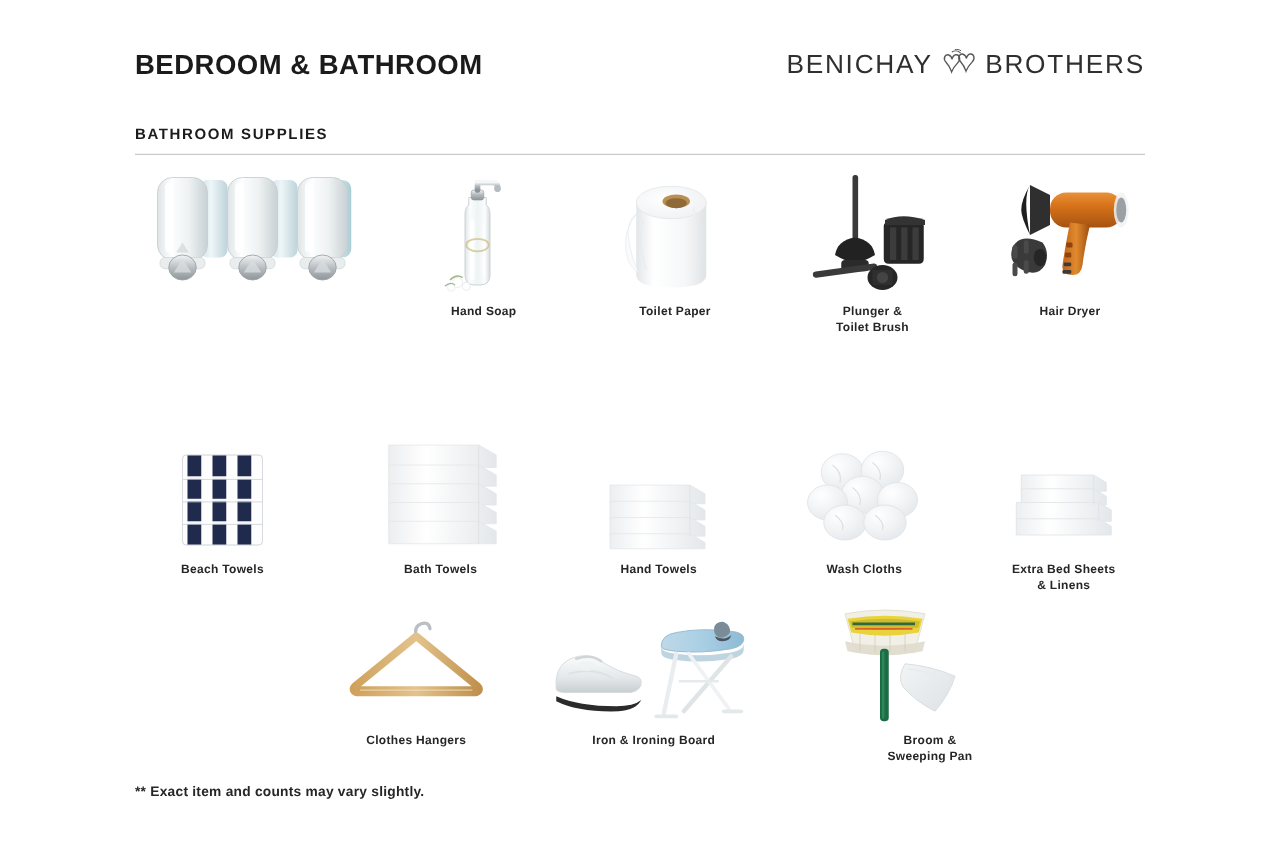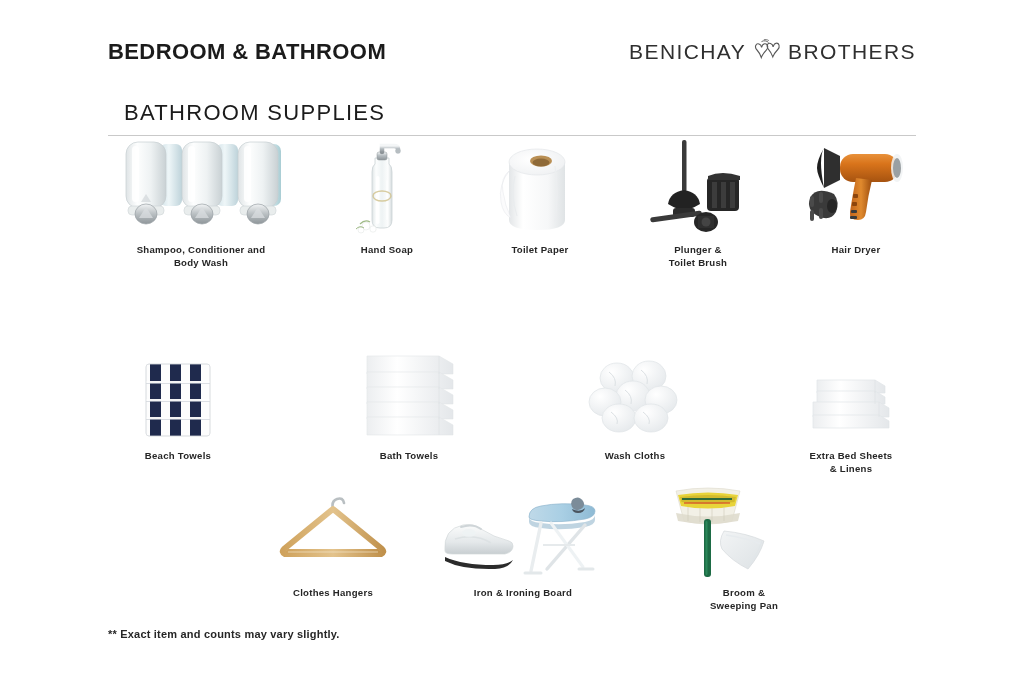--- a/index.html
+++ b/index.html
@@ -29,21 +29,21 @@
   .logo-word {
     font-family:"Liberation Sans", sans-serif;
     font-size:21px; letter-spacing:1.4px; font-weight:400;
     color:#2f2f2f;
   }
   .logo-mark { width:34px; height:28px; display:block; opacity:.85; }
 
   
   .section-head { position:absolute; left:108px; right:108px; }
   .section-head .sh-text {
-    font-size:22px; font-weight:normal; letter-spacing:1.3px; color:#1b1b1b;margin-left:16px;
+    font-size:12px; font-weight:bold; letter-spacing:1.3px; color:#1b1b1b;
   }
   .section-head .sh-rule {
     margin-top:9px; height:1px; background:#c9c9c9; width:100%;
   }
 
   #sec-bath { top:100px; }
   #sec-linen { top:310px; }
 
   
   .row { position:absolute; display:flex; }
@@ -154,22 +154,20 @@
 
           <g>
             <rect x="122" y="6" width="40" height="66" rx="12" fill="url(#dispBody)" stroke="#c6ced1" stroke-width=".7"></rect>
             <rect x="128" y="10" width="7" height="56" rx="3.5" fill="#ffffff" opacity=".85"></rect>
             <rect x="124" y="70" width="36" height="9" rx="4" fill="#e9eded" stroke="#cfd5d7" stroke-width=".6"></rect>
             <ellipse cx="142" cy="78" rx="11" ry="10" fill="url(#chromeBtn)" stroke="#9aa1a5" stroke-width=".7"></ellipse>
             <path d="M142 71 l7 11 h-14z" fill="#d9dee0" opacity=".75"></path>
           </g>
         </svg>
       </div>
-      <div class="caption">Shampoo, Conditioner and
-Body Wash</div>
     </div>
 
     <div class="item" style="width:110px;">
       <div class="thumb">
         <svg width="70" height="100" viewBox="0 0 70 100">
           <defs>
             <linearGradient id="glassB" x1="0" y1="0" x2="1" y2="0">
               <stop offset="0" stop-color="#dfe5e6"></stop>
                 <stop offset=".2" stop-color="#fbfdfd"></stop>
               <stop offset=".5" stop-color="#eef3f4"></stop>
@@ -358,20 +356,38 @@
                 <path d="M90 37 v17"></path>
                 <path d="M90 52 v17"></path>
                 <path d="M90 67 v18"></path>
             </g>
           </g>
         </svg>
       </div>
       <div class="caption">Bath Towels</div>
     </div>
 
+    <div class="item" style="width:140px;">
+      <div class="thumb">
+        <svg width="106" height="92" viewBox="0 0 106 92">
+          <g>
+            <path d="M14 38 h64 l12 7 v8 h-76z" fill="url(#twG)" stroke="#e2e5e8" stroke-width=".6"></path>
+            <path d="M14 51 h64 l12 7 v8 h-76z" fill="url(#twG)" stroke="#e2e5e8" stroke-width=".6"></path>
+            <path d="M14 64 h64 l12 7 v8 h-76z" fill="url(#twG)" stroke="#e2e5e8" stroke-width=".6"></path>
+            <path d="M14 77 h64 l12 7 v5 h-76z" fill="url(#twG)" stroke="#e2e5e8" stroke-width=".6"></path>
+            <g stroke="#dfe3e6" stroke-width=".8" fill="none">
+              <path d="M78 38 v15"></path>
+                <path d="M78 51 v15"></path>
+                <path d="M78 64 v15"></path>
+            </g>
+          </g>
+        </svg>
+      </div>
+      <div class="caption">Hand Towels</div>
+    </div>
 
     <div class="item" style="width:130px;">
       <div class="thumb">
         <svg width="104" height="92" viewBox="0 0 104 92">
           <defs>
             <radialGradient id="rollG" cx=".35" cy=".3" r=".85">
               <stop offset="0" stop-color="#ffffff"></stop>
                 <stop offset="1" stop-color="#e3e7ea"></stop>
             </radialGradient>
           </defs>

